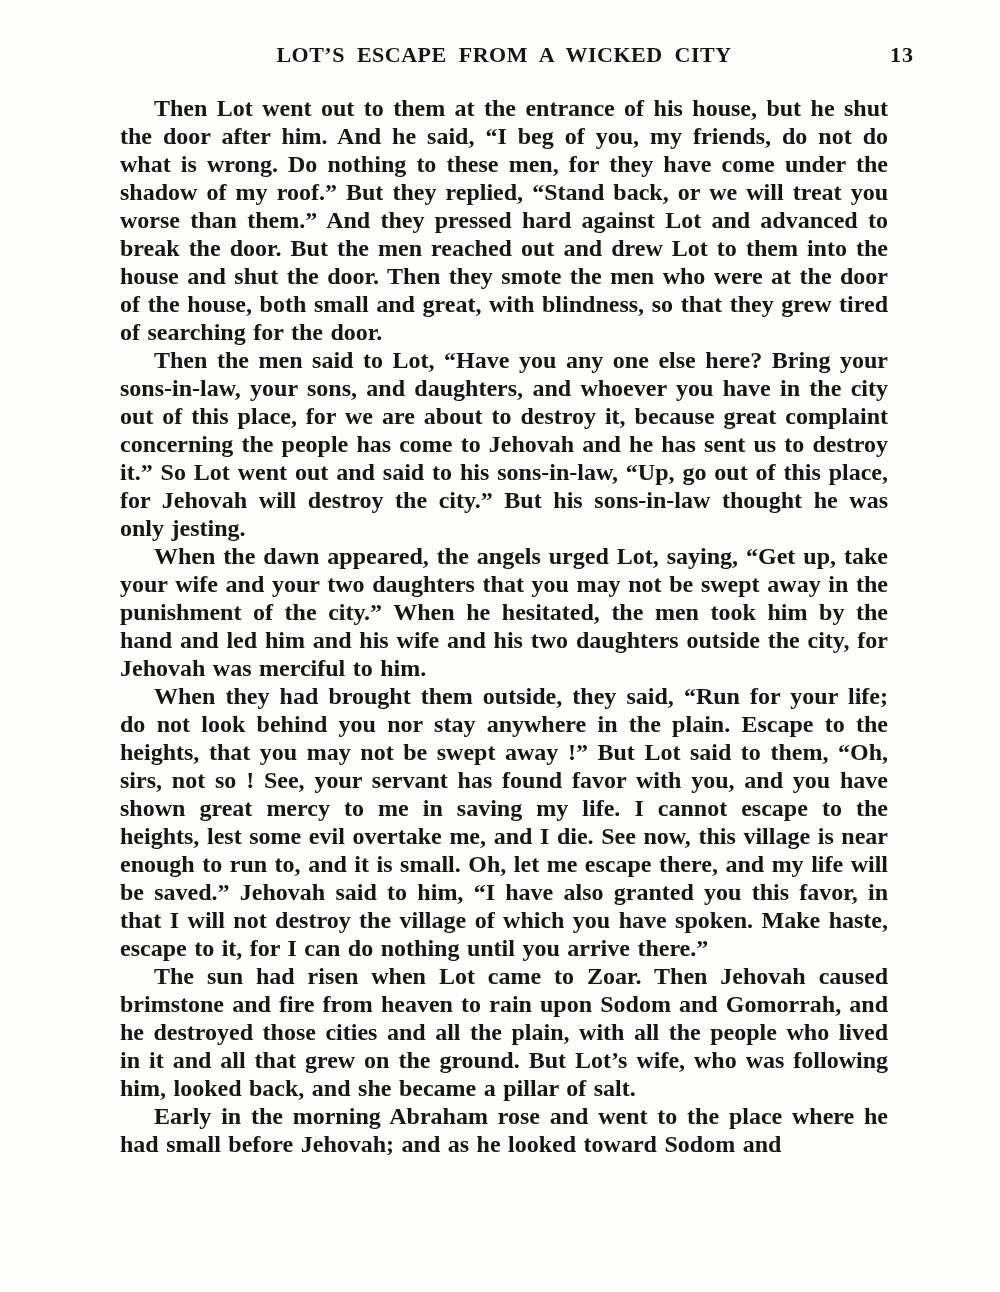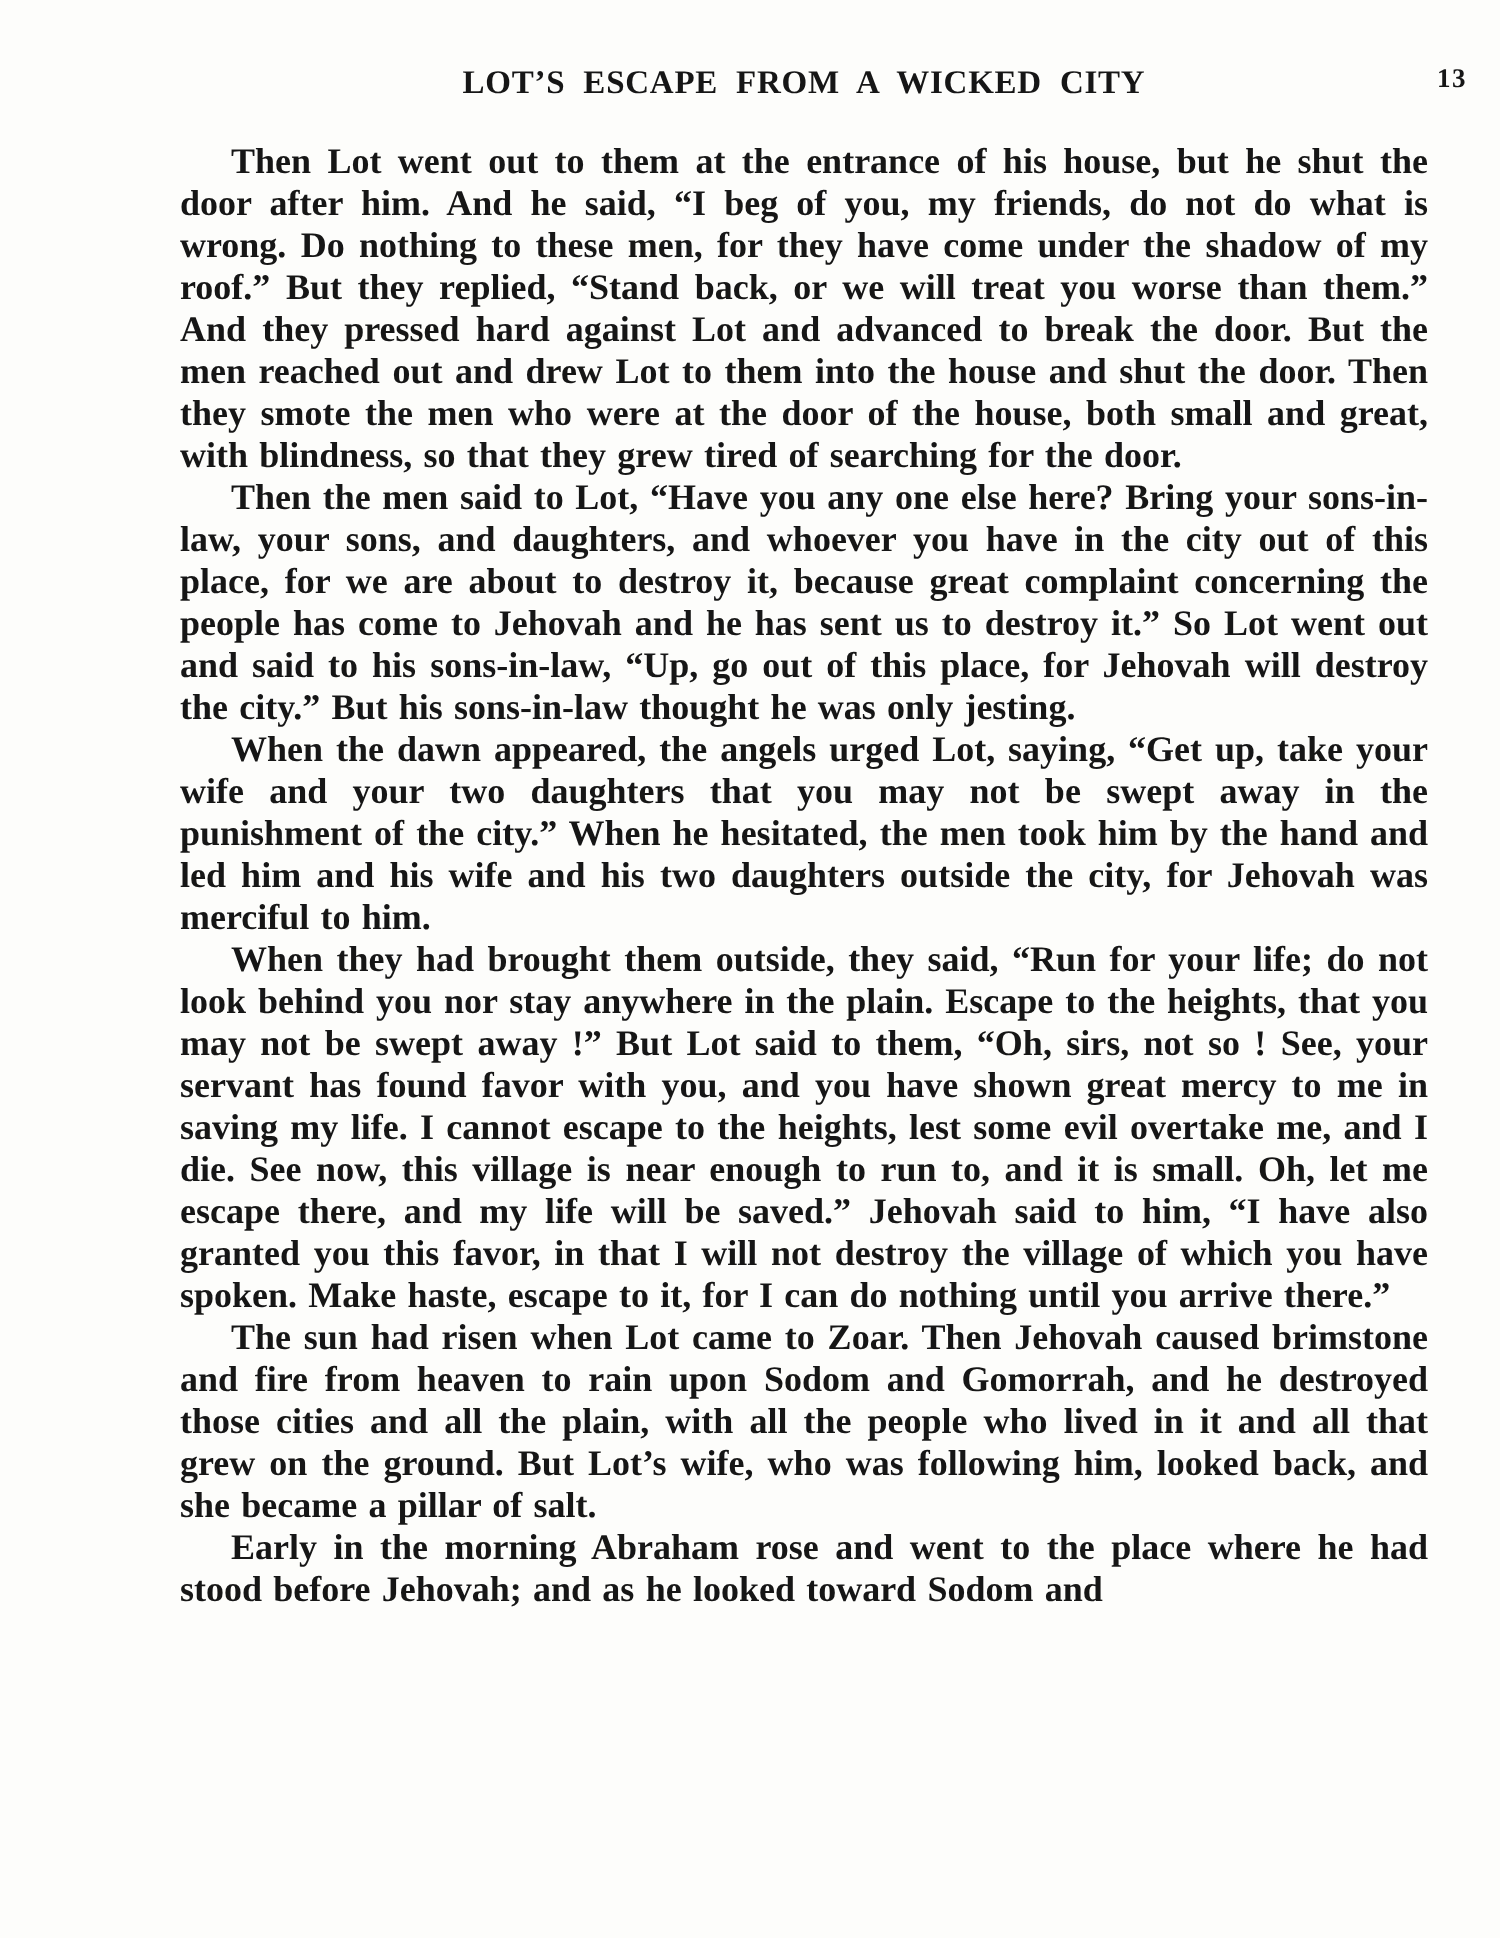--- a/index.html
+++ b/index.html
@@ -7,41 +7,41 @@
     padding: 0;
     background: #ffffff;
   }
   .page {
     position: relative;
     width: 1000px;
     height: 1292px;
     margin: 0 auto;
     background: #fdfdfb;
     box-sizing: border-box;
-    padding: 42px 48px 0 120px;
+    padding: 42px 112px 0 120px;
     font-family: "Liberation Serif", "DejaVu Serif", serif;
     color: #161616;
     overflow: hidden;
   }
   .running-head {
     position: relative;
     text-align: center;
     font-weight: bold;
     font-size: 22px;
     letter-spacing: 0.5px;
     word-spacing: 6px;
     margin-bottom: 26px;
     white-space: nowrap;
   }
   .page-number {
     position: absolute;
     right: -26px;
     top: 0;
     font-weight: bold;
-    font-size: 18px;
+    font-size: 22px;
     letter-spacing: 1px;
   }
   .body-text p {
     margin: 0;
     font-size: 24px;
     font-weight: bold;
     line-height: 28px;
     text-align: justify;
     text-indent: 34px;
     word-spacing: 1.5px;
@@ -55,15 +55,15 @@
     <span>LOT’S ESCAPE FROM A WICKED CITY</span>
     <span class="page-number">13</span>
   </div>
 
   <div class="body-text">
     <p>Then Lot went out to them at the entrance of his house, but he shut the door after him.  And he said, “I beg of you, my friends, do not do what is wrong.  Do nothing to these men, for they have come under the shadow of my roof.”  But they replied, “Stand back, or we will treat you worse than them.”  And they pressed hard against Lot and advanced to break the door.  But the men reached out and drew Lot to them into the house and shut the door. Then they smote the men who were at the door of the house, both small and great, with blindness, so that they grew tired of searching for the door.</p>
     <p>Then the men said to Lot, “Have you any one else here?  Bring your sons-in-law, your sons, and daughters, and whoever you have in the city out of this place, for we are about to destroy it, because great complaint concerning the people has come to Jehovah and he has sent us to destroy it.”  So Lot went out and said to his sons-in-law, “Up, go out of this place, for Jehovah will destroy the city.” But his sons-in-law thought he was only jesting.</p>
     <p>When the dawn appeared, the angels urged Lot, saying, “Get up, take your wife and your two daughters that you may not be swept away in the punishment of the city.”  When he hesitated, the men took him by the hand and led him and his wife and his two daughters outside the city, for Jehovah was merciful to him.</p>
     <p>When they had brought them outside, they said, “Run for your life; do not look behind you nor stay anywhere in the plain.  Escape to the heights, that you may not be swept away !”  But Lot said to them, “Oh, sirs, not so !  See, your servant has found favor with you, and you have shown great mercy to me in saving my life.  I cannot escape to the heights, lest some evil overtake me, and I die. See now, this village is near enough to run to, and it is small.  Oh, let me escape there, and my life will be saved.”  Jehovah said to him, “I have also granted you this favor, in that I will not destroy the village of which you have spoken.  Make haste, escape to it, for I can do nothing until you arrive there.”</p>
     <p>The sun had risen when Lot came to Zoar.  Then Jehovah caused brimstone and fire from heaven to rain upon Sodom and Gomorrah, and he destroyed those cities and all the plain, with all the people who lived in it and all that grew on the ground.  But Lot’s wife, who was following him, looked back, and she became a pillar of salt.</p>
-    <p>Early in the morning Abraham rose and went to the place where he had stood before Jehovah; and as he looked toward Sodom and</p>
+    <p>Early in the morning Abraham rose and went to the place where he had small before Jehovah; and as he looked toward Sodom and</p>
   </div>
 </div>
 
 </body></html>

